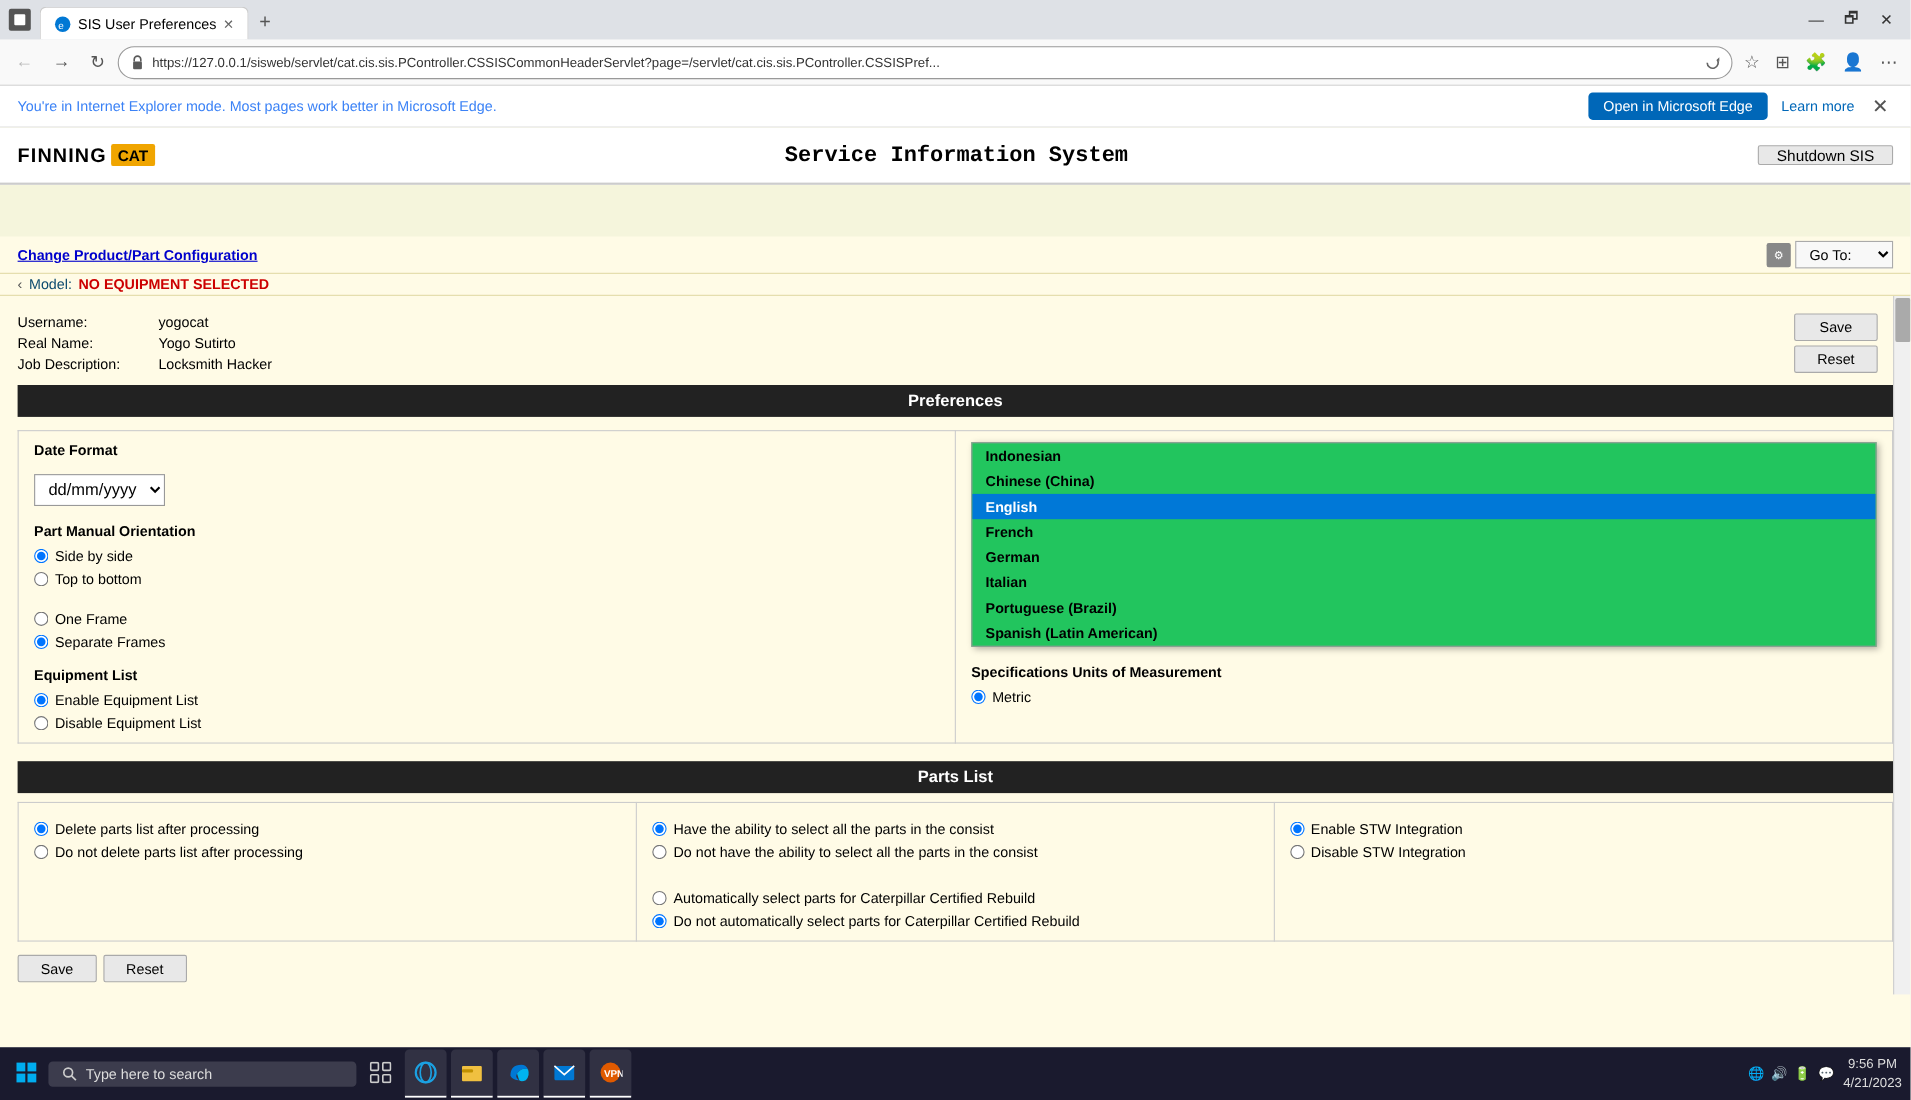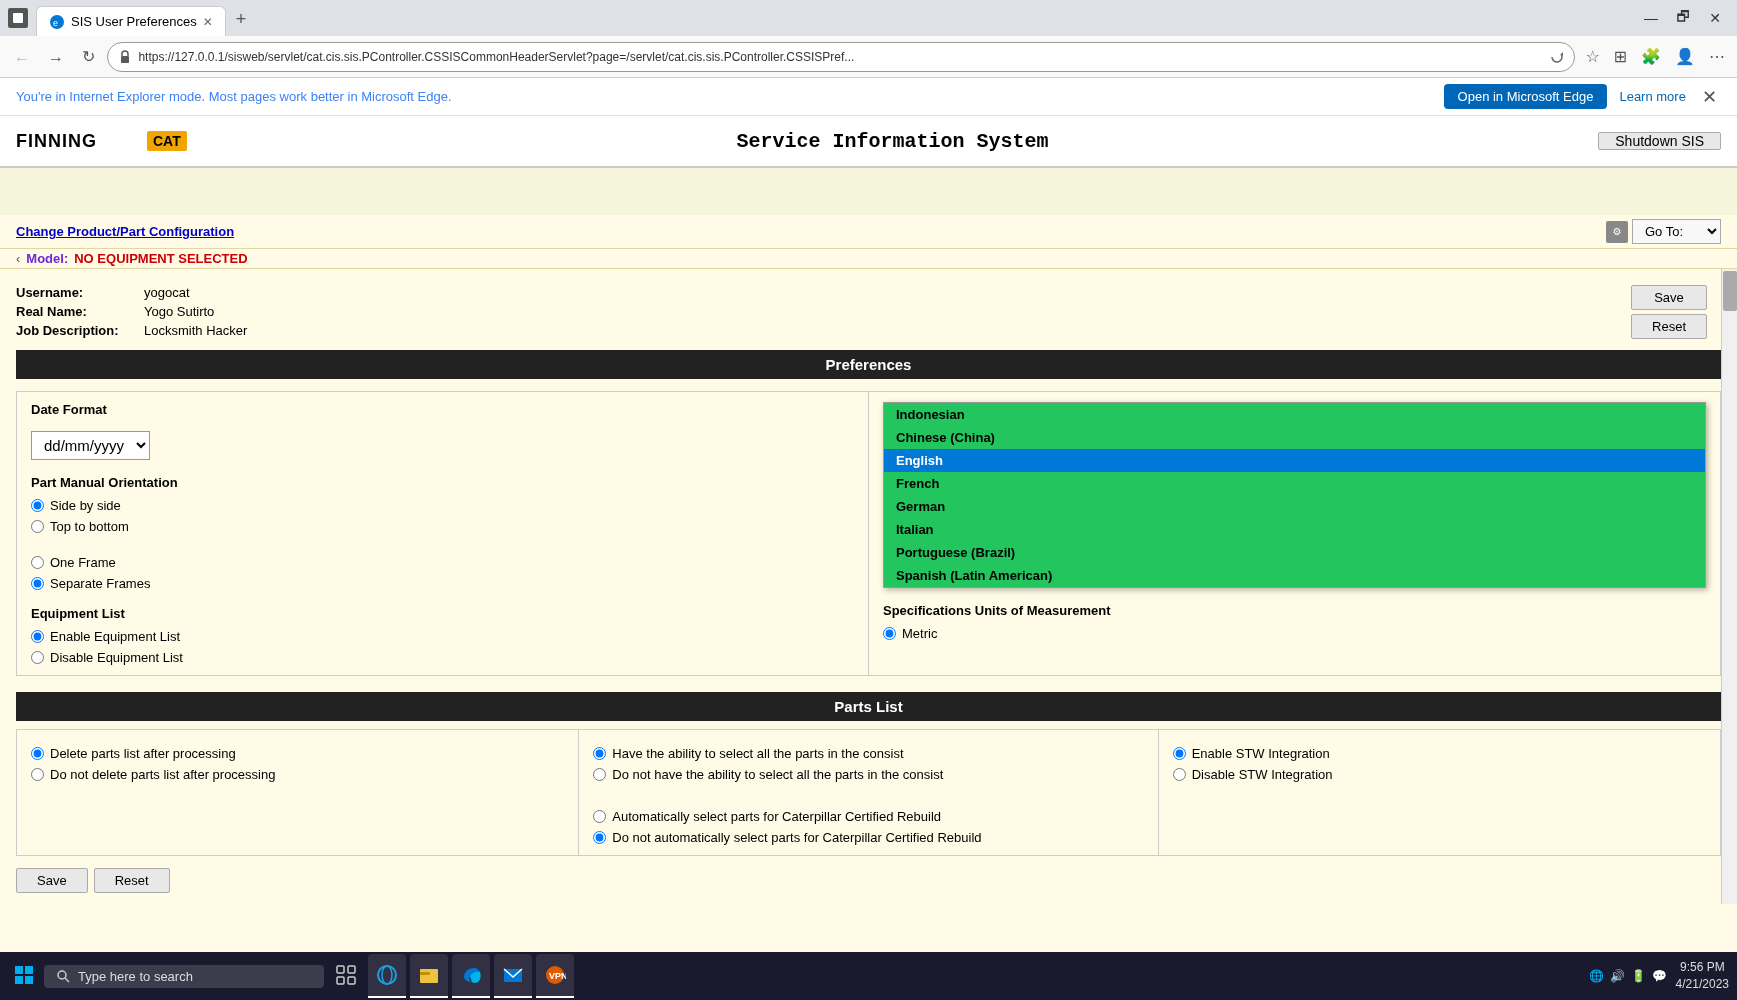--- a/index.html
+++ b/index.html
@@ -58,21 +58,21 @@
 
     
     .app-header {
       background: #fff; border-bottom: 2px solid #ccc; display: flex; align-items: center;
       padding: 8px 16px; height: 52px;
     }
     .finning-logo { display: flex; align-items: center; gap: 4px; }
     .finning-text { font-family: 'Arial Black', Arial, sans-serif; font-weight: 900; font-size: 18px; color: #000; letter-spacing: 1px; }
     .cat-badge {
       background: #f0a500; color: #000; font-weight: 900; font-size: 14px;
-      padding: 2px 6px; border-radius: 2px; font-family: 'Arial Black', Arial, sans-serif; margin-left: 46px;
+      padding: 2px 6px; border-radius: 2px; font-family: 'Arial Black', Arial, sans-serif;
     }
     .app-title { flex: 1; text-align: center; font-size: 20px; font-weight: bold; font-family: 'Courier New', monospace; color: #000; }
     .shutdown-btn {
       background: #e8e8e8; border: 1px solid #aaa; padding: 0 16px;
       border-radius: 2px; cursor: pointer; font-size: 14px; font-weight: 500;
     }
 
     
     .sub-header {
       background: #fffbe6; padding: 4px 16px; display: flex; align-items: center; gap: 12px;
@@ -82,29 +82,29 @@
     .change-product-link { color: #0000cc; font-weight: bold; font-size: 13px; cursor: pointer; text-decoration: underline; }
     .goto-select {
       display: flex; align-items: center; gap: 4px; margin-left: auto;
     }
     .goto-icon { width: 22px; height: 22px; background: #888; border-radius: 2px; display: flex; align-items: center; justify-content: center; color: #fff; font-size: 10px; }
     .goto-select select { padding: 3px 20px 3px 8px; font-size: 13px; border: 1px solid #aaa; background: #f8f8f8; }
 
     
     .model-bar { padding: 2px 16px; background: #fffbe6; display: flex; align-items: center; gap: 6px; font-size: 13px; border-bottom: 1px solid #e0d8a0; }
     .model-back { color: #555; cursor: pointer; }
-    .model-label { font-weight: bold; color: #6d28d9; }
+    .model-label { font-weight: normal; color: #0c4a6e; }
     .model-value { color: #cc0000; font-weight: bold; }
 
     
     .content-area { flex: 1; overflow-y: auto; padding: 16px; background: #fffbe6; position: relative; }
 
     
     .user-info { display: grid; grid-template-columns: 120px 1fr; gap: 4px 8px; margin-bottom: 12px; }
-    .user-info-label { font-weight: bold; font-size: 13px; }
+    .user-info-label { font-weight: normal; font-size: 13px; }
     .user-info-value { font-size: 13px; }
 
     
     .action-btns { position: absolute; top: 16px; right: 30px; display: flex; flex-direction: column; gap: 4px; }
     .action-btn { padding: 4px 20px; border: 1px solid #aaa; background: #e8e8e8; cursor: pointer; font-size: 13px; border-radius: 2px; min-width: 70px; }
 
     
     .prefs-header {
       background: #222; color: #fff; text-align: center; font-size: 15px; font-weight: bold;
       padding: 6px; margin-bottom: 12px;

